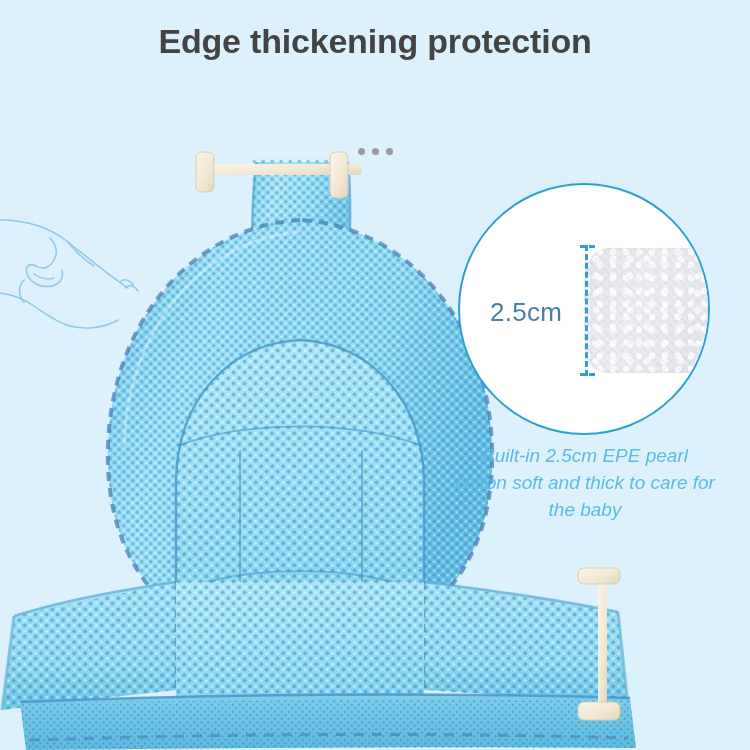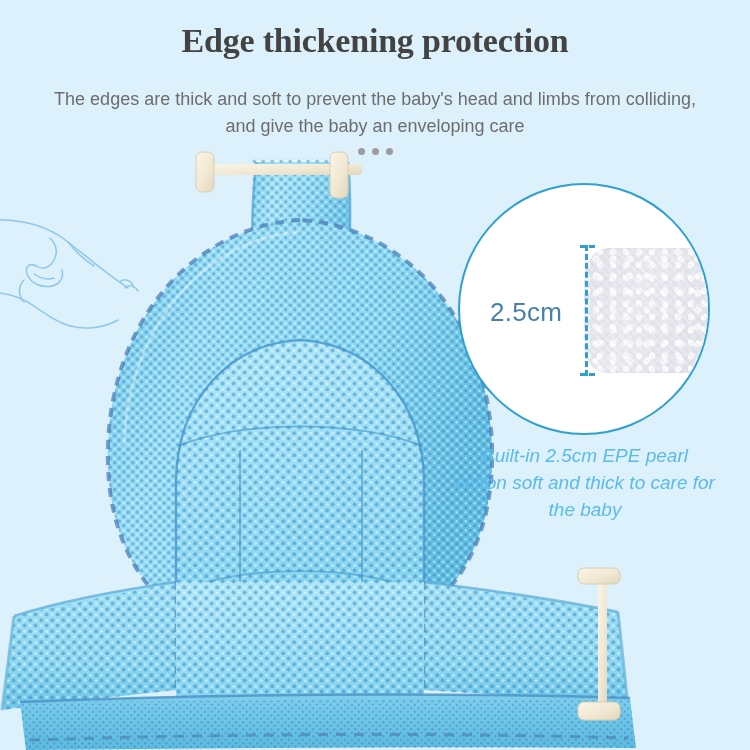--- a/index.html
+++ b/index.html
@@ -18,21 +18,20 @@
 
   
   .headline {
     position:absolute; left:0; top:22px; width:750px;
     text-align:center;
     font-size:34px;
     font-weight:bold;
     letter-spacing:-0.2px;
     color:#434343;
     white-space:nowrap;
-    font-family:Liberation Serif, serif;
   }
   .subline {
     position:absolute; left:40px; top:86px; width:670px;
     text-align:center;
     font-size:18px;
     line-height:27px;
     color:#6d6d6d;
   }
   .dots-sep {
     position:absolute; left:0; top:148px; width:750px;
@@ -119,21 +118,20 @@
   
   .product { position:absolute; left:0; top:150px; width:750px; height:600px; }
 </style>
 </head>
 <body>
 
 <div id="stage">
 
   <div class="headline">Edge thickening protection</div>
 
-  <div class="subline">The edges are thick and soft to prevent the baby's head and limbs from colliding, and give the baby an enveloping care</div>
 
   <div class="dots-sep">
     <i></i>
     <i></i>
     <i></i>
   </div>
 
   <svg class="hand-art" viewBox="0 0 190 150">
     <g fill="none" stroke="#8ec8e8" stroke-width="1.5" stroke-linecap="round" stroke-linejoin="round">
 

